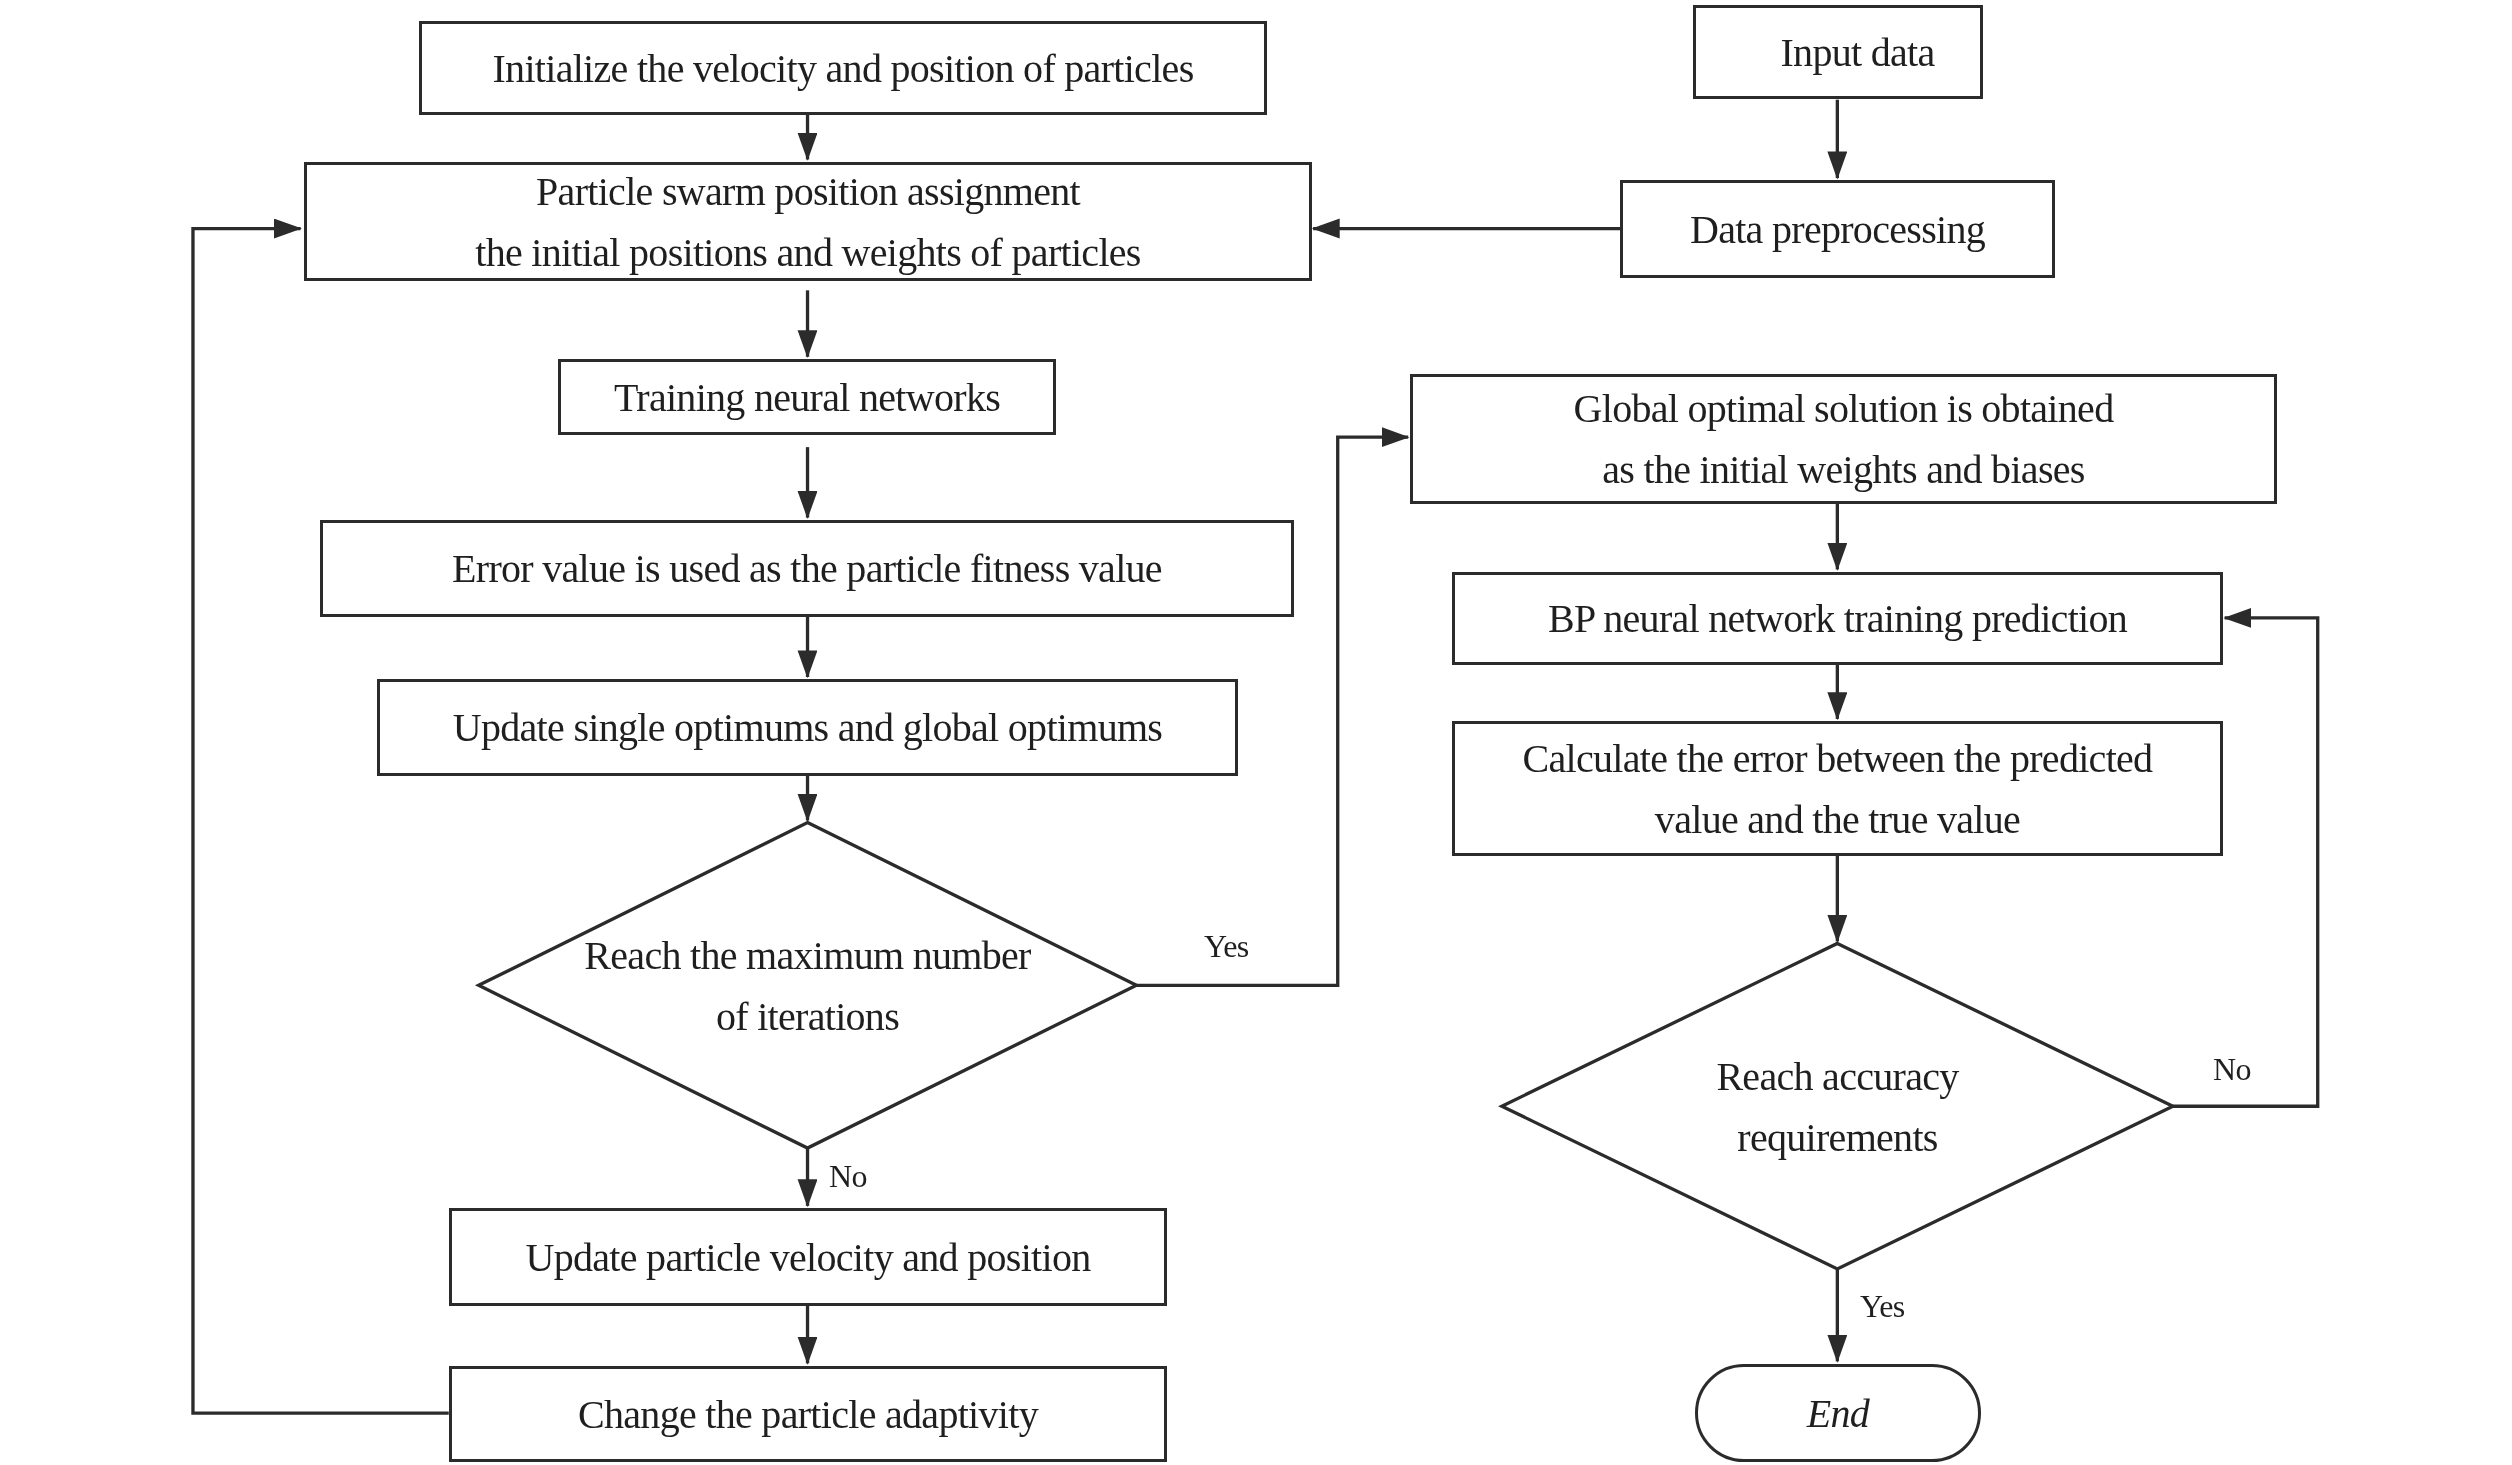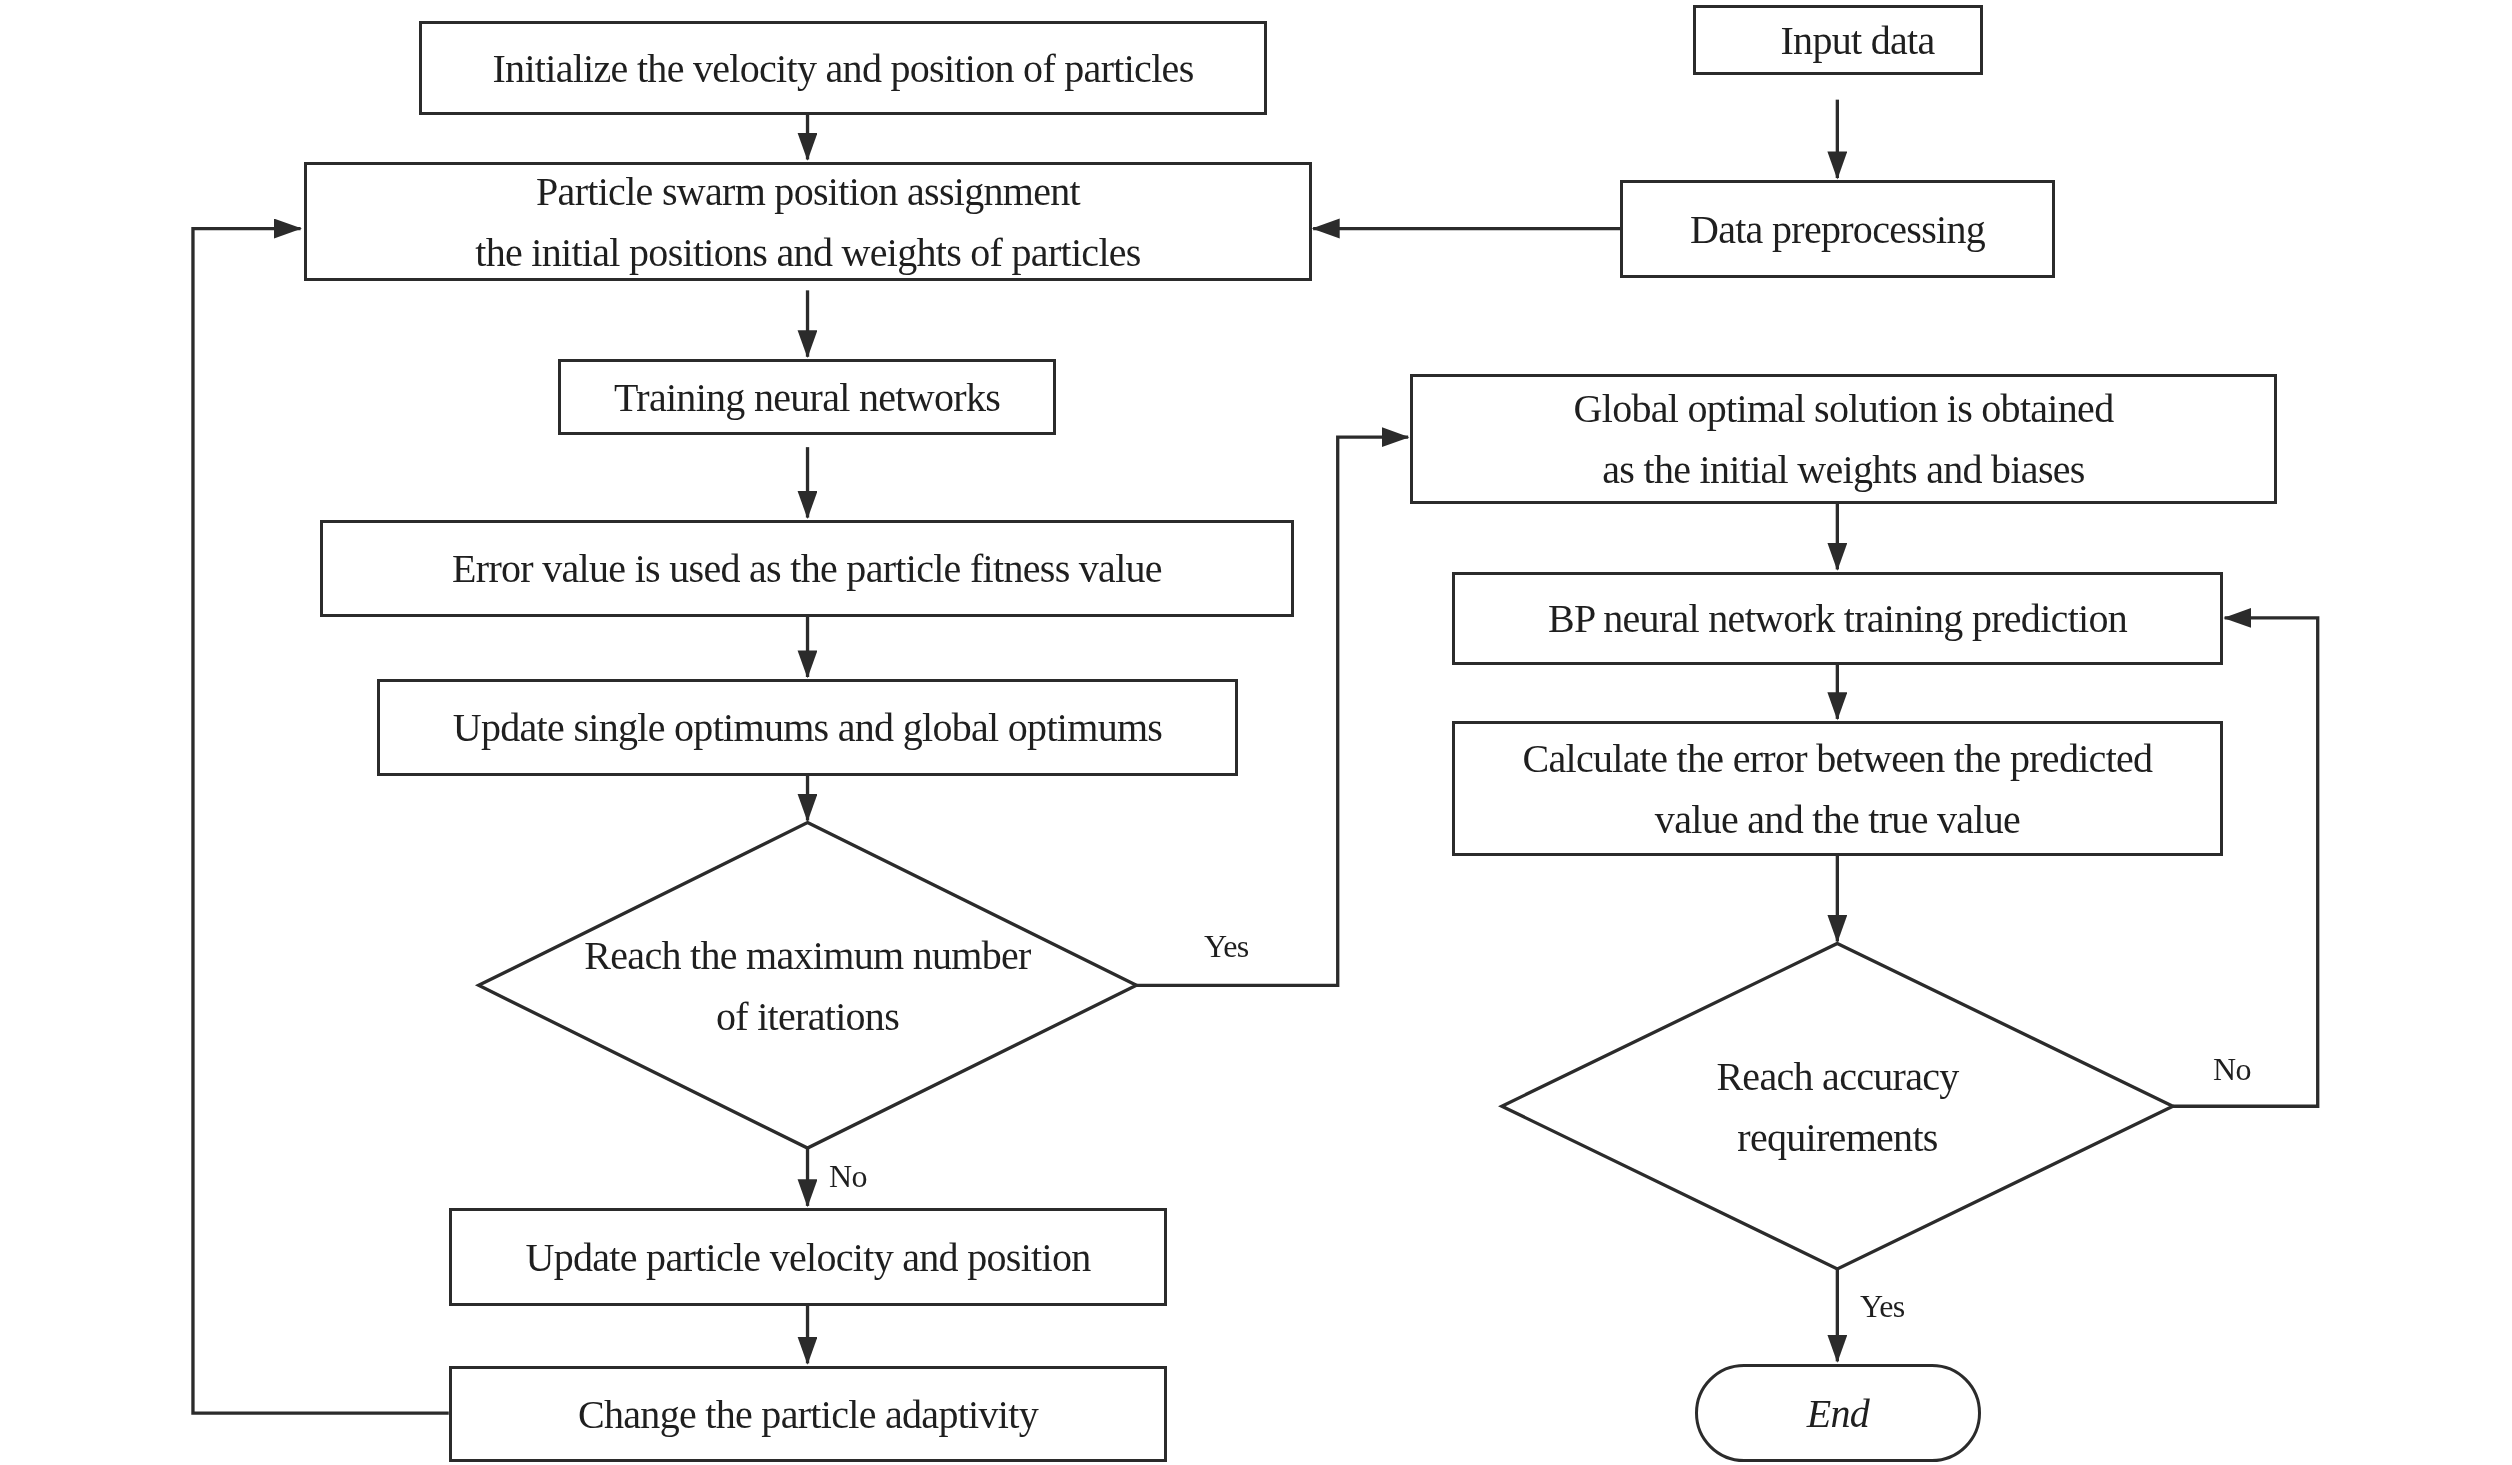--- a/index.html
+++ b/index.html
@@ -126,21 +126,21 @@
   </div>
 
   <div class="node" style="left:449px; top:1208px; width:718px; height:98px;">
     <span>Update particle velocity and position</span>
   </div>
 
   <div class="node" style="left:449px; top:1366px; width:718px; height:96px;">
     <span>Change the particle adaptivity</span>
   </div>
 
-  <div class="node" style="left:1693px; top:5.3px; width:290px; height:70px;padding-left:39px;">
+  <div class="node" style="left:1693px; top:5.3px; width:290px; height:94px;padding-left:39px;">
     <span>Input data</span>
   </div>
 
   <div class="node" style="left:1620px; top:180px; width:435px; height:98px;">
     <span>Data preprocessing</span>
   </div>
 
   <div class="node" style="left:1410px; top:374px; width:867px; height:130px;">
     <span>Global optimal solution is obtained</span>
     <span>as the initial weights and biases</span>

